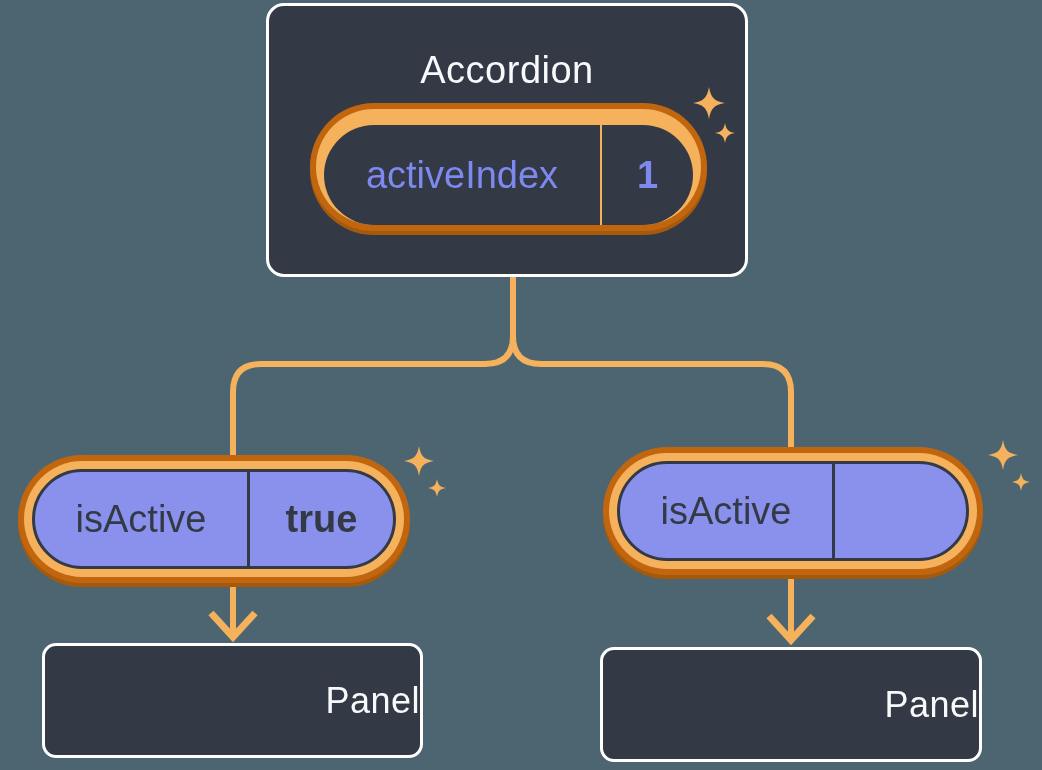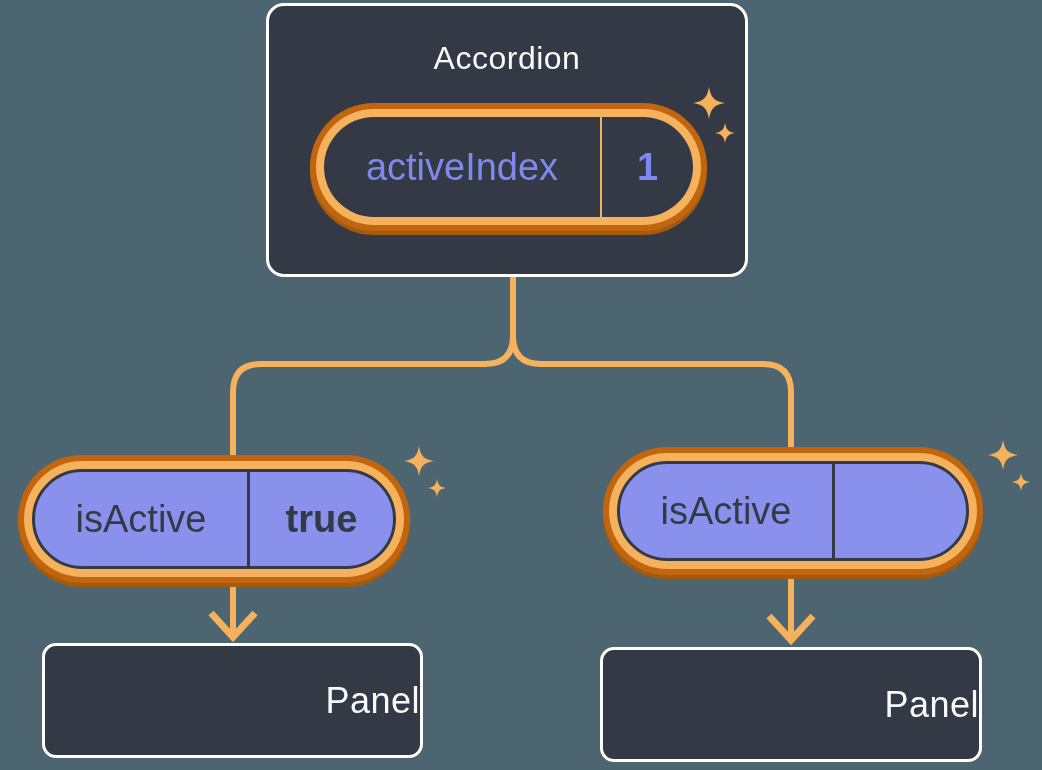--- a/index.html
+++ b/index.html
@@ -12,34 +12,34 @@
   body{font-family:"Liberation Sans", sans-serif; background:var(--background);}
   .canvas{position:relative;width:1042px;height:770px;background:var(--background);overflow:hidden;}
   .layer{position:absolute;left:0;top:0;width:1042px;height:770px;pointer-events:none;}
   .line{stroke:var(--accent-light);stroke-width:6;fill:none;}
   .arrow-head{stroke:var(--accent-light);stroke-width:7;fill:none;stroke-linejoin:miter;}
   .sparkle{fill:var(--accent-light);}
 
   .card{position:absolute;box-sizing:border-box;background:var(--card);
         border:3px solid var(--card-border);border-radius:18px;}
   .accordion-card{left:266px;top:3px;width:482px;height:274px;}
-  .card-title{color:var(--text-light);font-size:32px;font-weight:500;text-align:center;
-              margin-top:34px;letter-spacing:.5px;}
+  .card-title{color:var(--text-light);font-size:38px;font-weight:500;text-align:center;
+              margin-top:43px;letter-spacing:.5px;}
   .panel-card{display:flex;align-items:center;justify-content:flex-end;border-radius:14px;}
   .panel-left{left:42px;top:643px;width:381px;height:115px;}
   .panel-right{left:600px;top:647px;width:382px;height:115px;}
   .panel-title{color:var(--text-light);font-size:36px;font-weight:500;margin:0;letter-spacing:.5px;}
 
   .pill{position:absolute;box-sizing:border-box;border-radius:999px;
         background:var(--accent-dark);padding:6px;box-shadow:0 4px 0 var(--accent-shadow);}
   .pill-mid{height:100%;box-sizing:border-box;border-radius:999px;
             background:var(--accent-light);padding:8px;}
   .pill-inner{height:100%;box-sizing:border-box;border-radius:999px;display:flex;
               align-items:stretch;overflow:hidden;}
-  .pill-inner.dark{background:var(--card);}
+  .pill-inner.dark{background:var(--card);margin-top:8px;}
   .pill-inner.purple{background:var(--pill-fill);border:3px solid var(--text-dark);}
   .state-pill{left:310px;top:103px;width:397px;height:128px;}
   .prop-pill-left{left:18px;top:455px;width:392px;height:128px;}
   .prop-pill-right{left:603px;top:447px;width:380px;height:128px;}
   .cell{display:flex;align-items:center;justify-content:center;font-size:38px;}
   .cell.grow{flex:1;}
   .state-label{width:276px;color:var(--state-text);}
   .state-value{color:var(--state-text);font-weight:700;}
   .prop-label{width:212px;color:var(--text-dark);}
   .prop-value{color:var(--text-dark);font-weight:700;}

